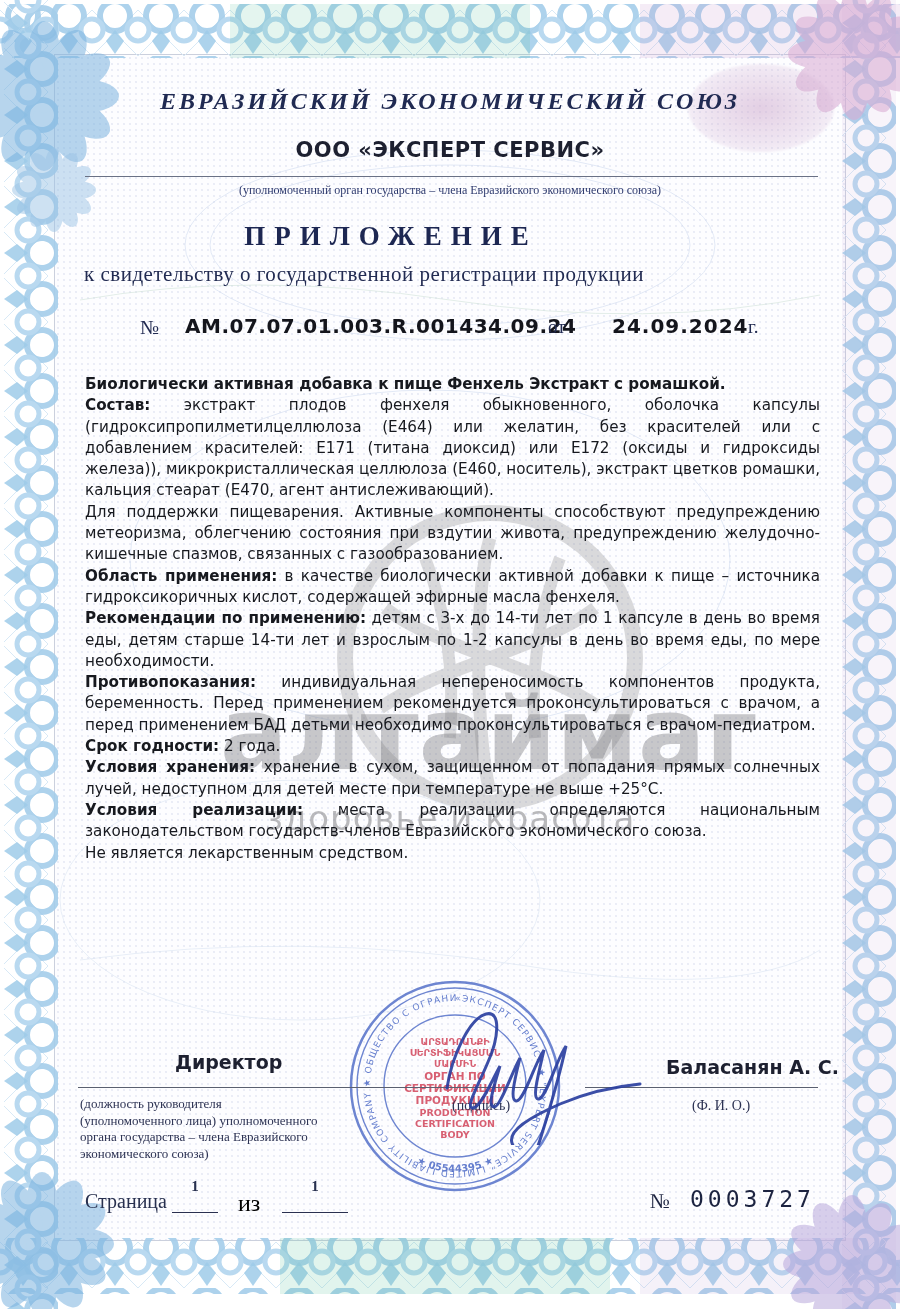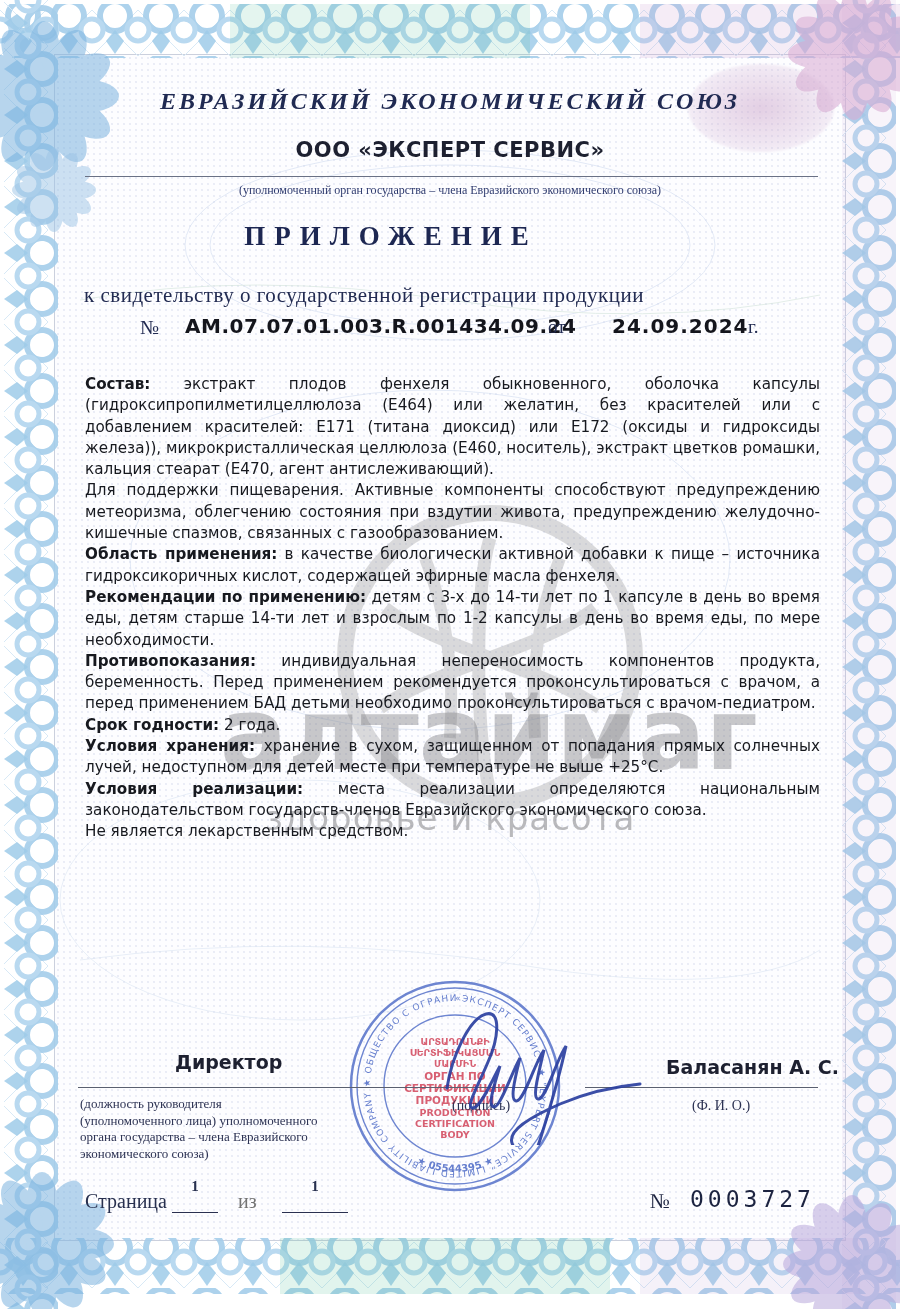--- a/index.html
+++ b/index.html
@@ -19,21 +19,21 @@
     letter-spacing:3px;color:#202a52;font-style:italic;}
   .org-name{position:absolute;left:0;top:138px;width:900px;text-align:center;
     font-weight:700;font-size:21px;color:#1d2030;letter-spacing:0.5px;}
   .header-rule{position:absolute;left:85px;top:176px;width:733px;border-top:1.5px solid #6a7185;}
   .org-note{position:absolute;left:0;top:183px;width:900px;text-align:center;
     font-family:"Liberation Serif","DejaVu Serif",serif;font-size:12px;color:#2e3a6e;}
   .doc-title{position:absolute;left:0;top:221px;width:782px;text-align:center;
     font-family:"Liberation Serif","DejaVu Serif",serif;font-weight:700;font-size:27px;
     letter-spacing:9px;color:#1d2752;}
   .doc-subtitle{position:absolute;left:0;top:262px;width:728px;text-align:center;
-    font-family:"Liberation Serif","DejaVu Serif",serif;font-size:21px;letter-spacing:0.5px;color:#222b52;margin-top:21px;}
+    font-family:"Liberation Serif","DejaVu Serif",serif;font-size:21px;letter-spacing:0.5px;color:#222b52;}
   
   .reg-row{position:absolute;left:0;top:314px;width:900px;height:28px;color:#14151c;}
   .reg-no-sign{position:absolute;left:140px;top:2px;font-family:"Liberation Serif",serif;font-size:20px;color:#222b52;}
   .reg-number{position:absolute;left:185px;top:0;font-size:20px;font-weight:700;letter-spacing:0.5px;}
   .reg-from{position:absolute;left:548px;top:2px;font-family:"Liberation Serif",serif;font-size:19px;color:#222b52;}
   .reg-date{position:absolute;left:612px;top:0;font-size:20px;font-weight:700;letter-spacing:1px;}
   .reg-year{position:absolute;left:748px;top:2px;font-family:"Liberation Serif",serif;font-size:19px;color:#222b52;}
   
   .body-text{position:absolute;left:85px;top:374px;width:735px;color:#17191f;
     font-size:15.2px;line-height:21.3px;text-align:justify;}
@@ -56,21 +56,21 @@
   .sig-note{position:absolute;left:80px;top:1096px;width:260px;
     font-family:"Liberation Serif","DejaVu Serif",serif;font-size:13px;line-height:16.5px;color:#2b3152;}
   .sig-caption{position:absolute;font-family:"Liberation Serif","DejaVu Serif",serif;font-size:14px;color:#2b3152;}
   .cap-sign{left:452px;top:1098px;}
   .cap-name{left:692px;top:1098px;}
   
   .pg-label{position:absolute;left:85px;top:1190px;font-family:"Liberation Serif",serif;font-size:20px;color:#28304f;}
   .pg-cur{position:absolute;left:172px;top:1178px;width:46px;text-align:center;
     font-family:"Liberation Serif",serif;font-size:15px;font-weight:700;color:#28304f;}
   .pg-u1{position:absolute;left:172px;top:1212px;width:46px;border-top:1.6px solid #2a3050;}
-  .pg-of{position:absolute;left:238px;top:1190px;font-family:"Liberation Serif",serif;font-size:20px;color:#737373;}
+  .pg-of{position:absolute;left:238px;top:1190px;font-family:"Liberation Serif",serif;font-size:24px;color:#000000;}
   .pg-tot{position:absolute;left:282px;top:1178px;width:66px;text-align:center;
     font-family:"Liberation Serif",serif;font-size:15px;font-weight:700;color:#28304f;}
   .pg-u2{position:absolute;left:282px;top:1212px;width:66px;border-top:1.6px solid #2a3050;}
   .form-no-sign{position:absolute;left:650px;top:1189px;font-family:"Liberation Serif",serif;font-size:21px;color:#1c2340;}
   .form-number{position:absolute;left:690px;top:1186px;font-family:"DejaVu Sans Mono",monospace;
     font-size:23px;letter-spacing:4px;color:#1c2340;}
   
   .stamp{position:absolute;left:335px;top:966px;z-index:3;}
   .stamp text{font-family:"DejaVu Sans",sans-serif;}
   .sig-svg{position:absolute;left:410px;top:995px;z-index:4;}
@@ -167,20 +167,21 @@
 
   <div class="layer reg-row">
     <span class="reg-no-sign">№</span>
     <span class="reg-number">AM.07.07.01.003.R.001434.09.24</span>
     <span class="reg-from">от</span>
     <span class="reg-date">24.09.2024</span>
     <span class="reg-year">г.</span>
   </div>
 
   <div class="layer body-text">
+      <div class="para"><b>Биологически активная добавка к пище Фенхель Экстракт с ромашкой.</b></div>
       <div class="para"><b>Состав:</b> экстракт плодов фенхеля обыкновенного, оболочка капсулы (гидроксипропилметилцеллюлоза (Е464) или желатин, без красителей или с добавлением красителей: Е171 (титана диоксид) или Е172 (оксиды и гидроксиды железа)), микрокристаллическая целлюлоза (Е460, носитель), экстракт цветков ромашки, кальция стеарат (Е470, агент антислеживающий).</div>
       <div class="para">Для поддержки пищеварения. Активные компоненты способствуют предупреждению метеоризма, облегчению состояния при вздутии живота, предупреждению желудочно-кишечные спазмов, связанных с газообразованием.</div>
       <div class="para"><b>Область применения:</b> в качестве биологически активной добавки к пище – источника гидроксикоричных кислот, содержащей эфирные масла фенхеля.</div>
       <div class="para"><b>Рекомендации по применению:</b> детям с 3-х до 14-ти лет по 1 капсуле в день во время еды, детям старше 14-ти лет и взрослым по 1-2 капсулы в день во время еды, по мере необходимости.</div>
       <div class="para"><b>Противопоказания:</b> индивидуальная непереносимость компонентов продукта, беременность. Перед применением рекомендуется проконсультироваться с врачом, а перед применением БАД детьми необходимо проконсультироваться с врачом-педиатром.</div>
       <div class="para"><b>Срок годности:</b> 2 года.</div>
       <div class="para"><b>Условия хранения:</b> хранение в сухом, защищенном от попадания прямых солнечных лучей, недоступном для детей месте при температуре не выше +25°С.</div>
       <div class="para"><b>Условия реализации:</b> места реализации определяются национальным законодательством государств-членов Евразийского экономического союза.</div>
       <div class="para">Не является лекарственным средством.</div>
     </div>

